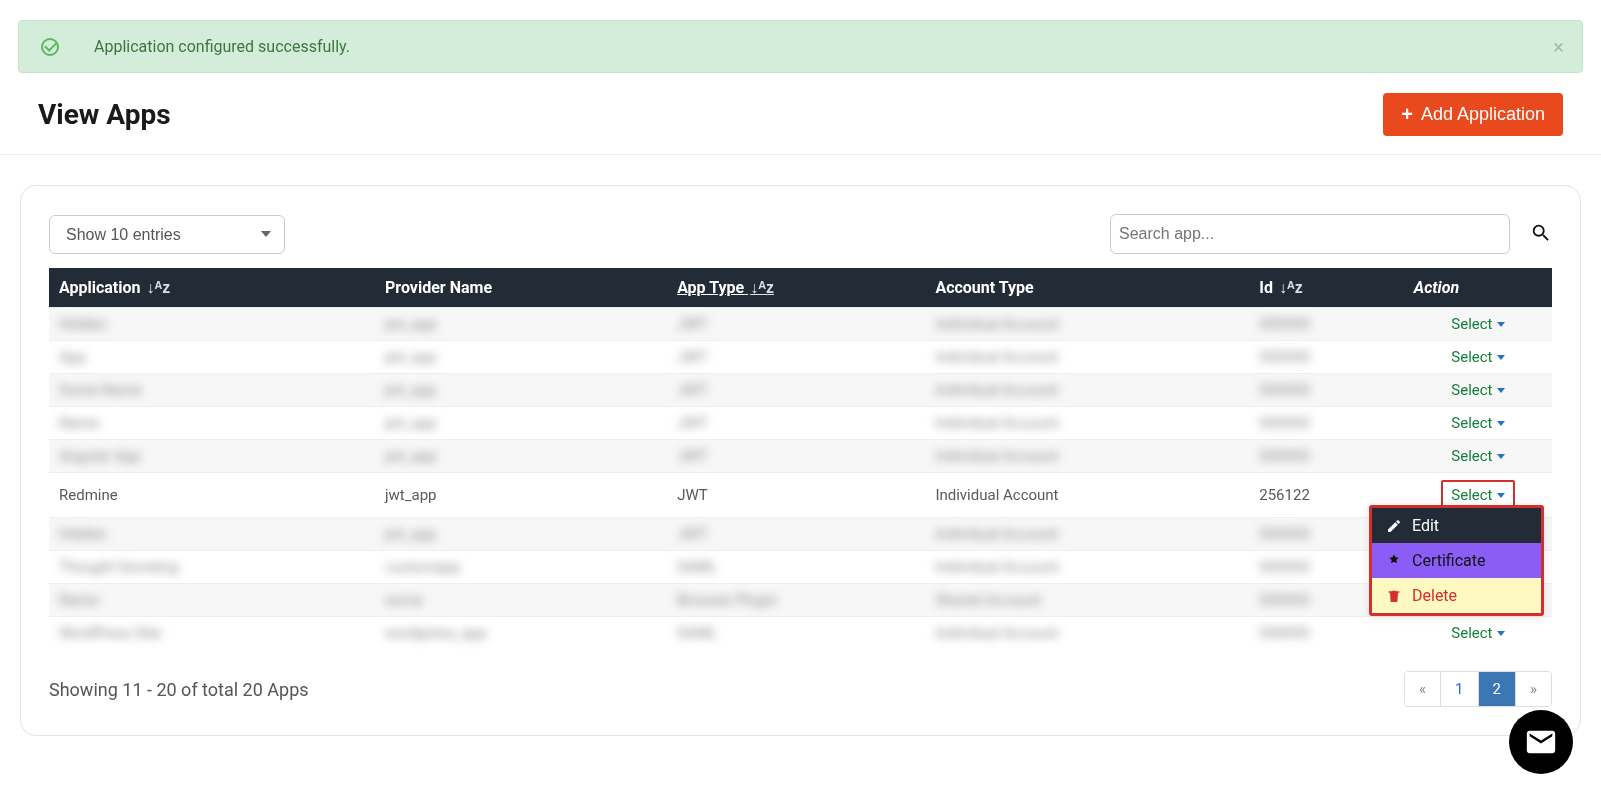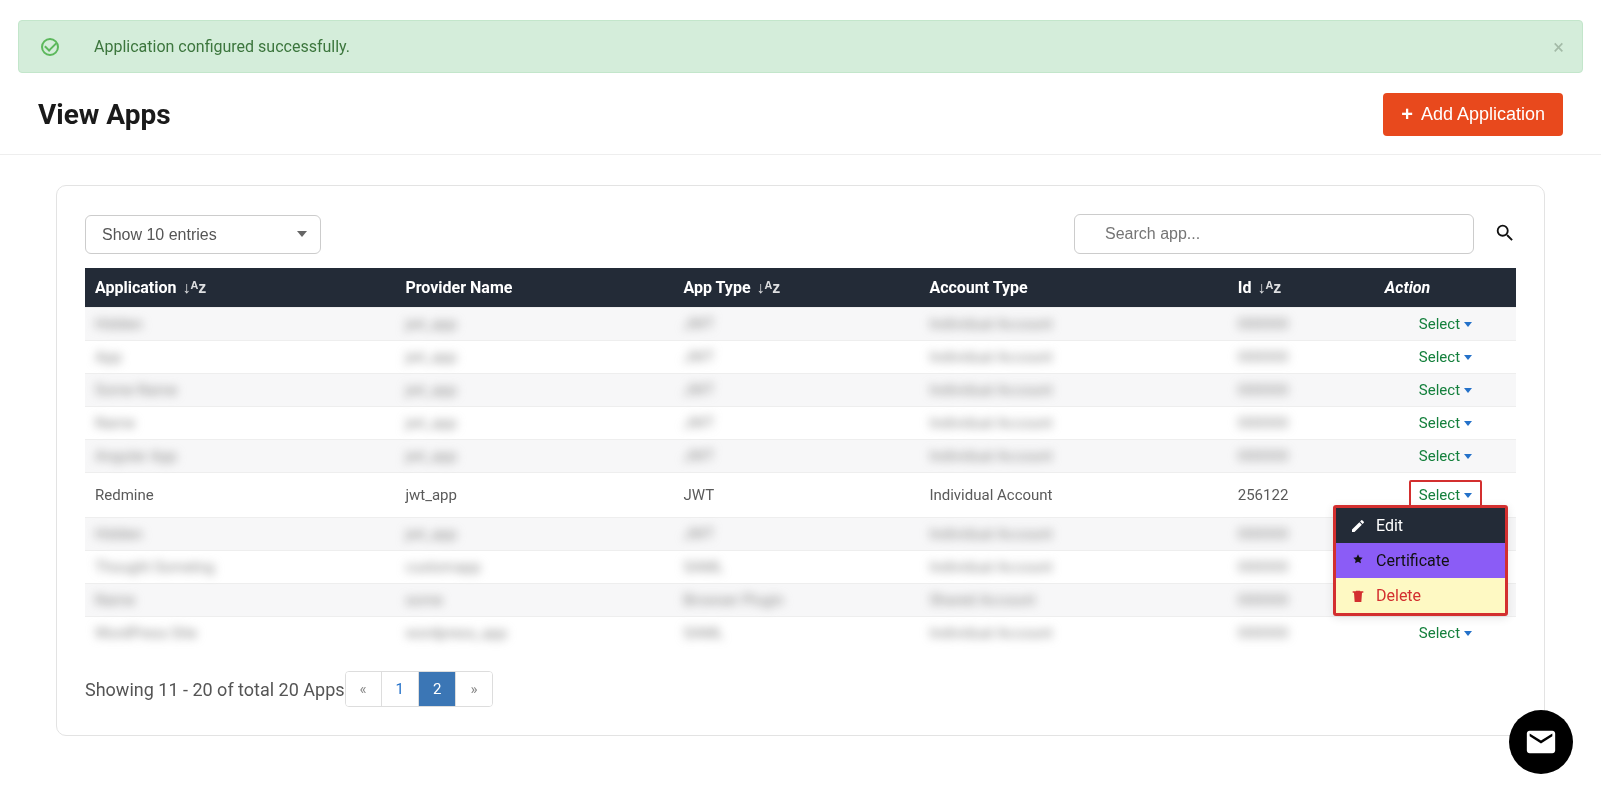--- a/index.html
+++ b/index.html
@@ -8,28 +8,28 @@
 .alert-success { background: #d4edda; border: 1px solid #c3e6cb; color: #3c763d; margin: 20px 18px 0; padding: 16px 22px; border-radius: 4px; display: flex; align-items: center; position: relative; }
 .alert-success .alert-icon { width: 18px; height: 18px; border: 2px solid #5cb85c; border-radius: 50%; display: inline-flex; align-items: center; justify-content: center; margin-right: 35px; }
 .alert-success .alert-icon::after { content: ''; width: 5px; height: 9px; border-right: 2px solid #5cb85c; border-bottom: 2px solid #5cb85c; transform: rotate(45deg); margin-top: -2px; }
 .alert-success .close-x { position: absolute; right: 18px; top: 14px; color: #849a86; font-size: 20px; cursor: pointer; opacity: 0.6; }
 
 .header-row { display: flex; justify-content: space-between; align-items: center; padding: 20px 38px 18px; border-bottom: 1px solid #eee; }
 .page-title { font-size: 28px; font-weight: 700; color: #1a1a1a; }
 .btn-add { background: #e8491d; color: #fff; border: none; padding: 10px 18px; font-size: 18px; border-radius: 4px; display: flex; align-items: center; cursor: pointer; }
 .btn-add .plus { font-size: 20px; font-weight: bold; margin-right: 8px; }
 
-.card { margin: 30px 56px; border: 1px solid #e3e3e3; border-radius: 10px; padding: 28px; }
+.card { margin: 30px 20px; border: 1px solid #e3e3e3; border-radius: 16px; padding: 28px; }
 
 .top-controls { display: flex; justify-content: space-between; align-items: center; margin-bottom: 14px; }
 .entries-select { padding: 10px 34px 10px 16px; border: 1px solid #ccc; border-radius: 6px; font-size: 16px; color: #555; appearance: none; -webkit-appearance: none; background: #fff; cursor: pointer; width: 236px; }
 .select-wrap { position: relative; display: inline-block; }
 .select-wrap::after { content: ''; position: absolute; right: 14px; top: 50%; width: 0; height: 0; border-left: 5px solid transparent; border-right: 5px solid transparent; border-top: 6px solid #666; transform: translateY(-50%); pointer-events: none; }
 .search-wrap { display: flex; align-items: center; gap: 20px; }
-.search-input { padding: 10px 30px; border: 1px solid #ccc; border-radius: 6px; font-size: 16px; width: 400px; }
+.search-input { padding: 10px 8px; border: 1px solid #ccc; border-radius: 6px; font-size: 16px; width: 400px; }
 .search-btn { background: none; border: none; cursor: pointer; }
 .search-btn svg { width: 22px; height: 22px; fill: #111; }
 
 .apps-table { width: 100%; border-collapse: collapse; }
 .apps-table thead { background: #232b37; color: #fff; }
 .apps-table th { text-align: left; padding: 10px 10px; font-size: 16px; font-weight: 700; }
 .apps-table th .sort-icon { font-size: 16px; opacity: 0.85; margin-left: 2px; }
 .apps-table td { padding: 7px 10px; font-size: 15px; color: #5a5a5a; border-top: 1px solid #eee; }
 .apps-table tbody tr.blurred td .bx { filter: blur(5px); color: #888; display: inline-block; }
 .apps-table tbody tr:nth-child(odd) { background: #f7f7f8; }
@@ -42,34 +42,34 @@
 .dropdown-menu { position: absolute; right: 8px; top: 32px; background: #fff; border: 1px solid #d6d6d6; border-radius: 3px; box-shadow: 0 2px 10px rgba(0,0,0,0.1); width: 175px; z-index: 10; text-align: left; border: 3px solid #d32f2f; }
 .dropdown-menu .item { padding: 8px 14px; font-size: 16px; display: flex; align-items: center; gap: 10px; cursor: pointer; }
 .dropdown-menu .item.edit { background: #232b37; color: #fff; }
 .dropdown-menu .item.cert { background: #8b5cf6; color: #111; border: none; }
 .dropdown-menu .item.del { color: #d32f2f; background: #fef9c3; }
 
 .pencil-icon { width: 16px; height: 16px; }
 .cert-icon { width: 16px; height: 16px; }
 .trash-icon { width: 16px; height: 16px; }
 
-.footer-row { display: flex; justify-content: flex-start; align-items: center; margin-top: 22px; }
+.footer-row { display: flex; justify-content: space-between; align-items: center; margin-top: 22px; }
 .showing { font-size: 18px; color: #555; }
 .pagination { display: flex; gap: 0; border: 1px solid #ddd; border-radius: 4px; overflow: hidden; }
 .pagination .pg { padding: 8px 14px; font-size: 15px; color: #2471c9; background: #fff; border-right: 1px solid #ddd; cursor: pointer; }
 .pagination .pg:last-child { border-right: none; }
 .pagination .pg.arrow { color: #888; }
 .pagination .pg.active { background: #3b76b5; color: #fff; }
 
 .chat-bubble { position: fixed; right: 28px; bottom: 18px; background: #000; width: 64px; height: 64px; border-radius: 50%; display: flex; align-items: center; justify-content: center; cursor: pointer; }
 .chat-bubble svg { width: 34px; height: 34px; fill: #fff; }
 
 .col-app { width: 308px; }
 .col-prov { width: 276px; }
-.col-type { width: 244px; }
+.col-type { width: 244px; text-decoration: underline; }
 .col-acct { width: 306px; }
 .col-id { width: 146px; }
 .col-action { width: 140px; font-style: italic; }
 </style>
 </head>
 <body>
 
 <div class="alert-success">
   <span class="alert-icon"></span>
   <span>Application configured successfully.</span>

